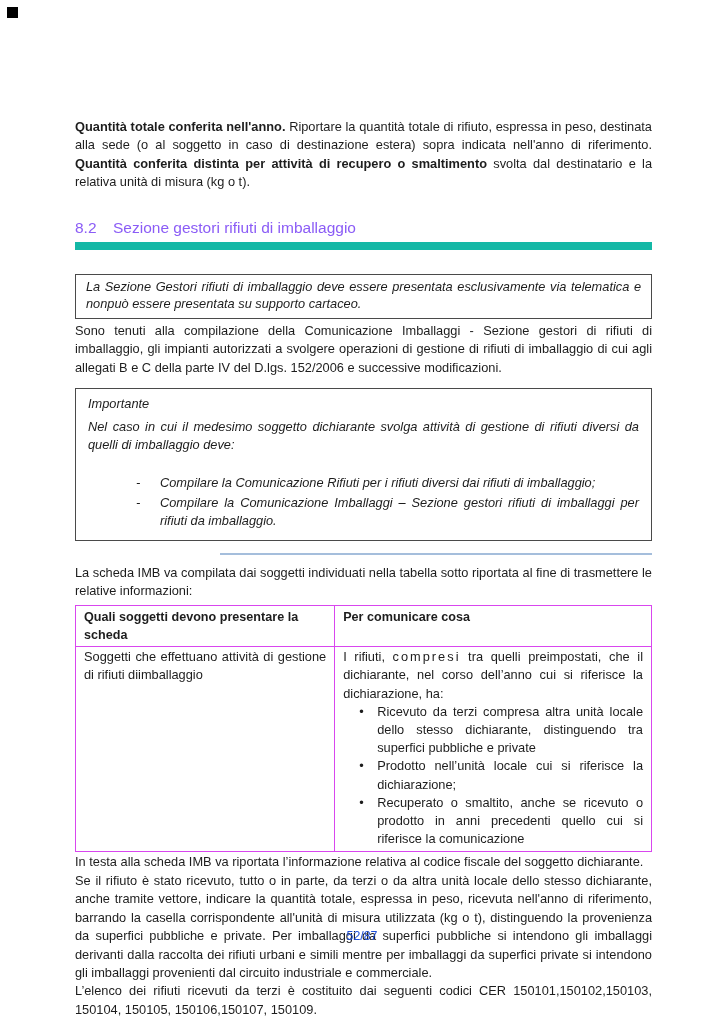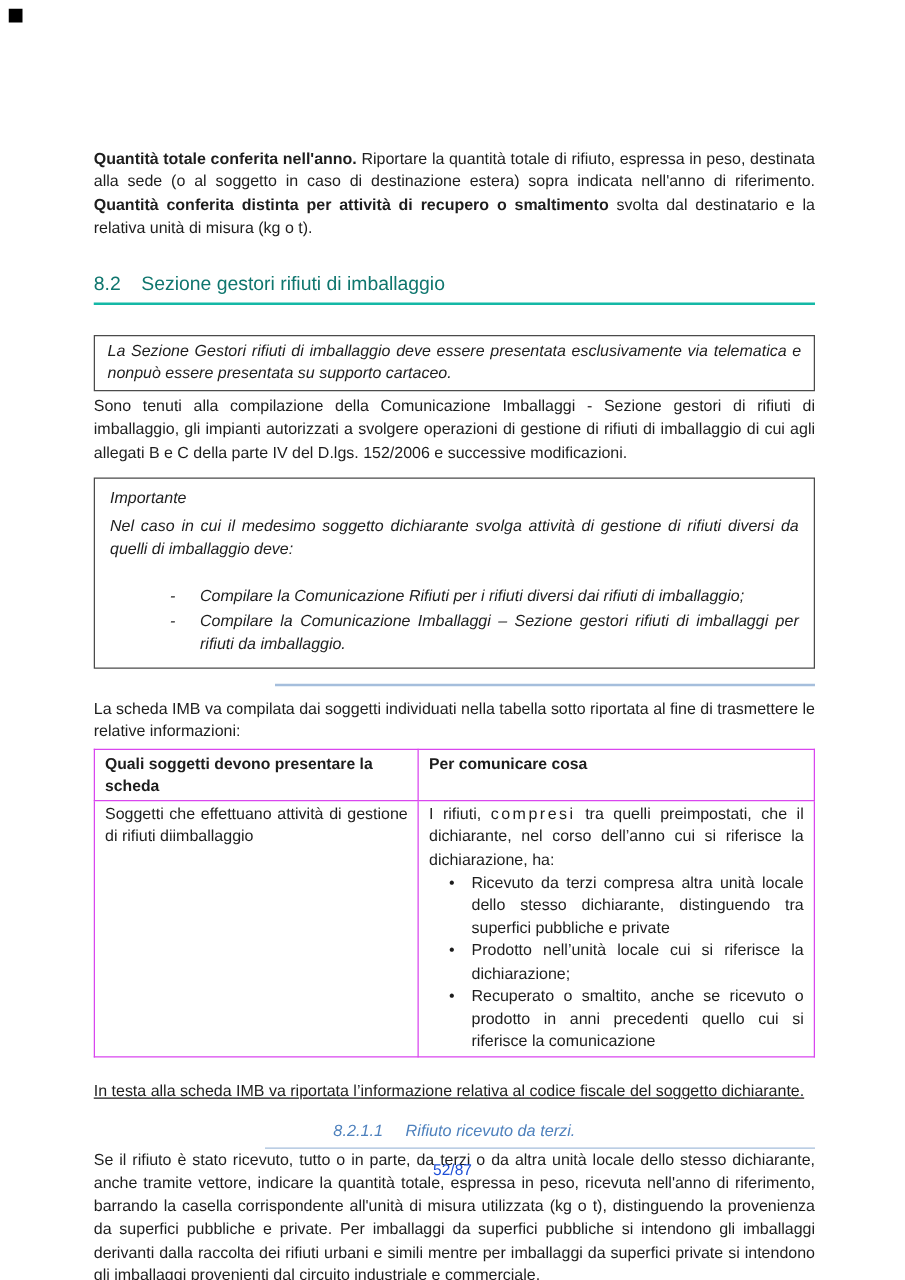--- a/index.html
+++ b/index.html
@@ -18,23 +18,23 @@
   .content{
     position:absolute;left:75px;top:118px;width:577px;
     font-size:12.8px;line-height:18.4px;
   }
   p{margin:0;text-align:justify;}
   .b{font-weight:bold;}
 
   
   .h2{
     margin-top:27px;
-    color:#0f766e;
+    color:#8b5cf6;
     font-size:15.5px;
-    border-bottom:2px solid #14b8a6;
+    border-bottom:8px solid #14b8a6;
     padding-bottom:5px;
     display:flex;
     line-height:18px;
   }
   .h2 .num{width:38px;flex:0 0 auto;}
 
   
   .note-box{
     margin-top:24px;
     border:1px solid #4a4a4a;
@@ -97,21 +97,21 @@
   .spaced{letter-spacing:2px;}
   .bullet-list{margin:0;padding:0;list-style:none;}
   .bullet-list li{
     position:relative;
     margin:0 0 0 14px;
     padding-left:20px;
     text-align:justify;
   }
   .bullet-list li::before{content:"\2022";position:absolute;left:2px;}
 
-  .p-after-table{margin-top:18px;text-decoration:underline;}
+  .p-after-table{margin-top:1px;}
   .p-se{}
 
   .footer{
     position:absolute;left:0;top:929px;width:100%;
     text-align:center;font-size:12.4px;color:#1d4ed8;
   }
 </style>
 </head>
 <body>
 
@@ -168,26 +168,20 @@
             <li>Prodotto nell’unità locale cui si riferisce la dichiarazione;</li>
             <li>Recuperato o smaltito, anche se ricevuto o prodotto in anni precedenti quello cui si riferisce la comunicazione</li>
           </ul>
         </td>
       </tr>
     </tbody>
       </table>
 
     <p class="p-after-table">In testa alla scheda IMB va riportata l’informazione relativa al codice fiscale del soggetto dichiarante.</p>
 
-    <div class="h4wrap">
-      <div class="h4text">
-        <span class="num">8.2.1.1</span><span>Rifiuto ricevuto da terzi.</span>
-      </div>
-      <div class="h4rule"></div>
-    </div>
 
     <p class="p-se">Se il rifiuto è stato ricevuto, tutto o in parte, da terzi o da altra unità locale dello stesso dichiarante, anche tramite vettore, indicare la quantità totale, espressa in peso, ricevuta nell'anno di riferimento, barrando la casella corrispondente all'unità di misura utilizzata (kg o t), distinguendo la provenienza da superfici pubbliche e private. Per imballaggi da superfici pubbliche si intendono gli imballaggi derivanti dalla raccolta dei rifiuti urbani e simili mentre per imballaggi da superfici private si intendono gli imballaggi provenienti dal circuito industriale e commerciale.</p>
     <p>L’elenco dei rifiuti ricevuti da terzi è costituito dai seguenti codici CER 150101,150102,150103, 150104, 150105, 150106,150107, 150109.</p>
 
   </div>
 
   <div class="footer">52/87</div>
 
 </div>
 

